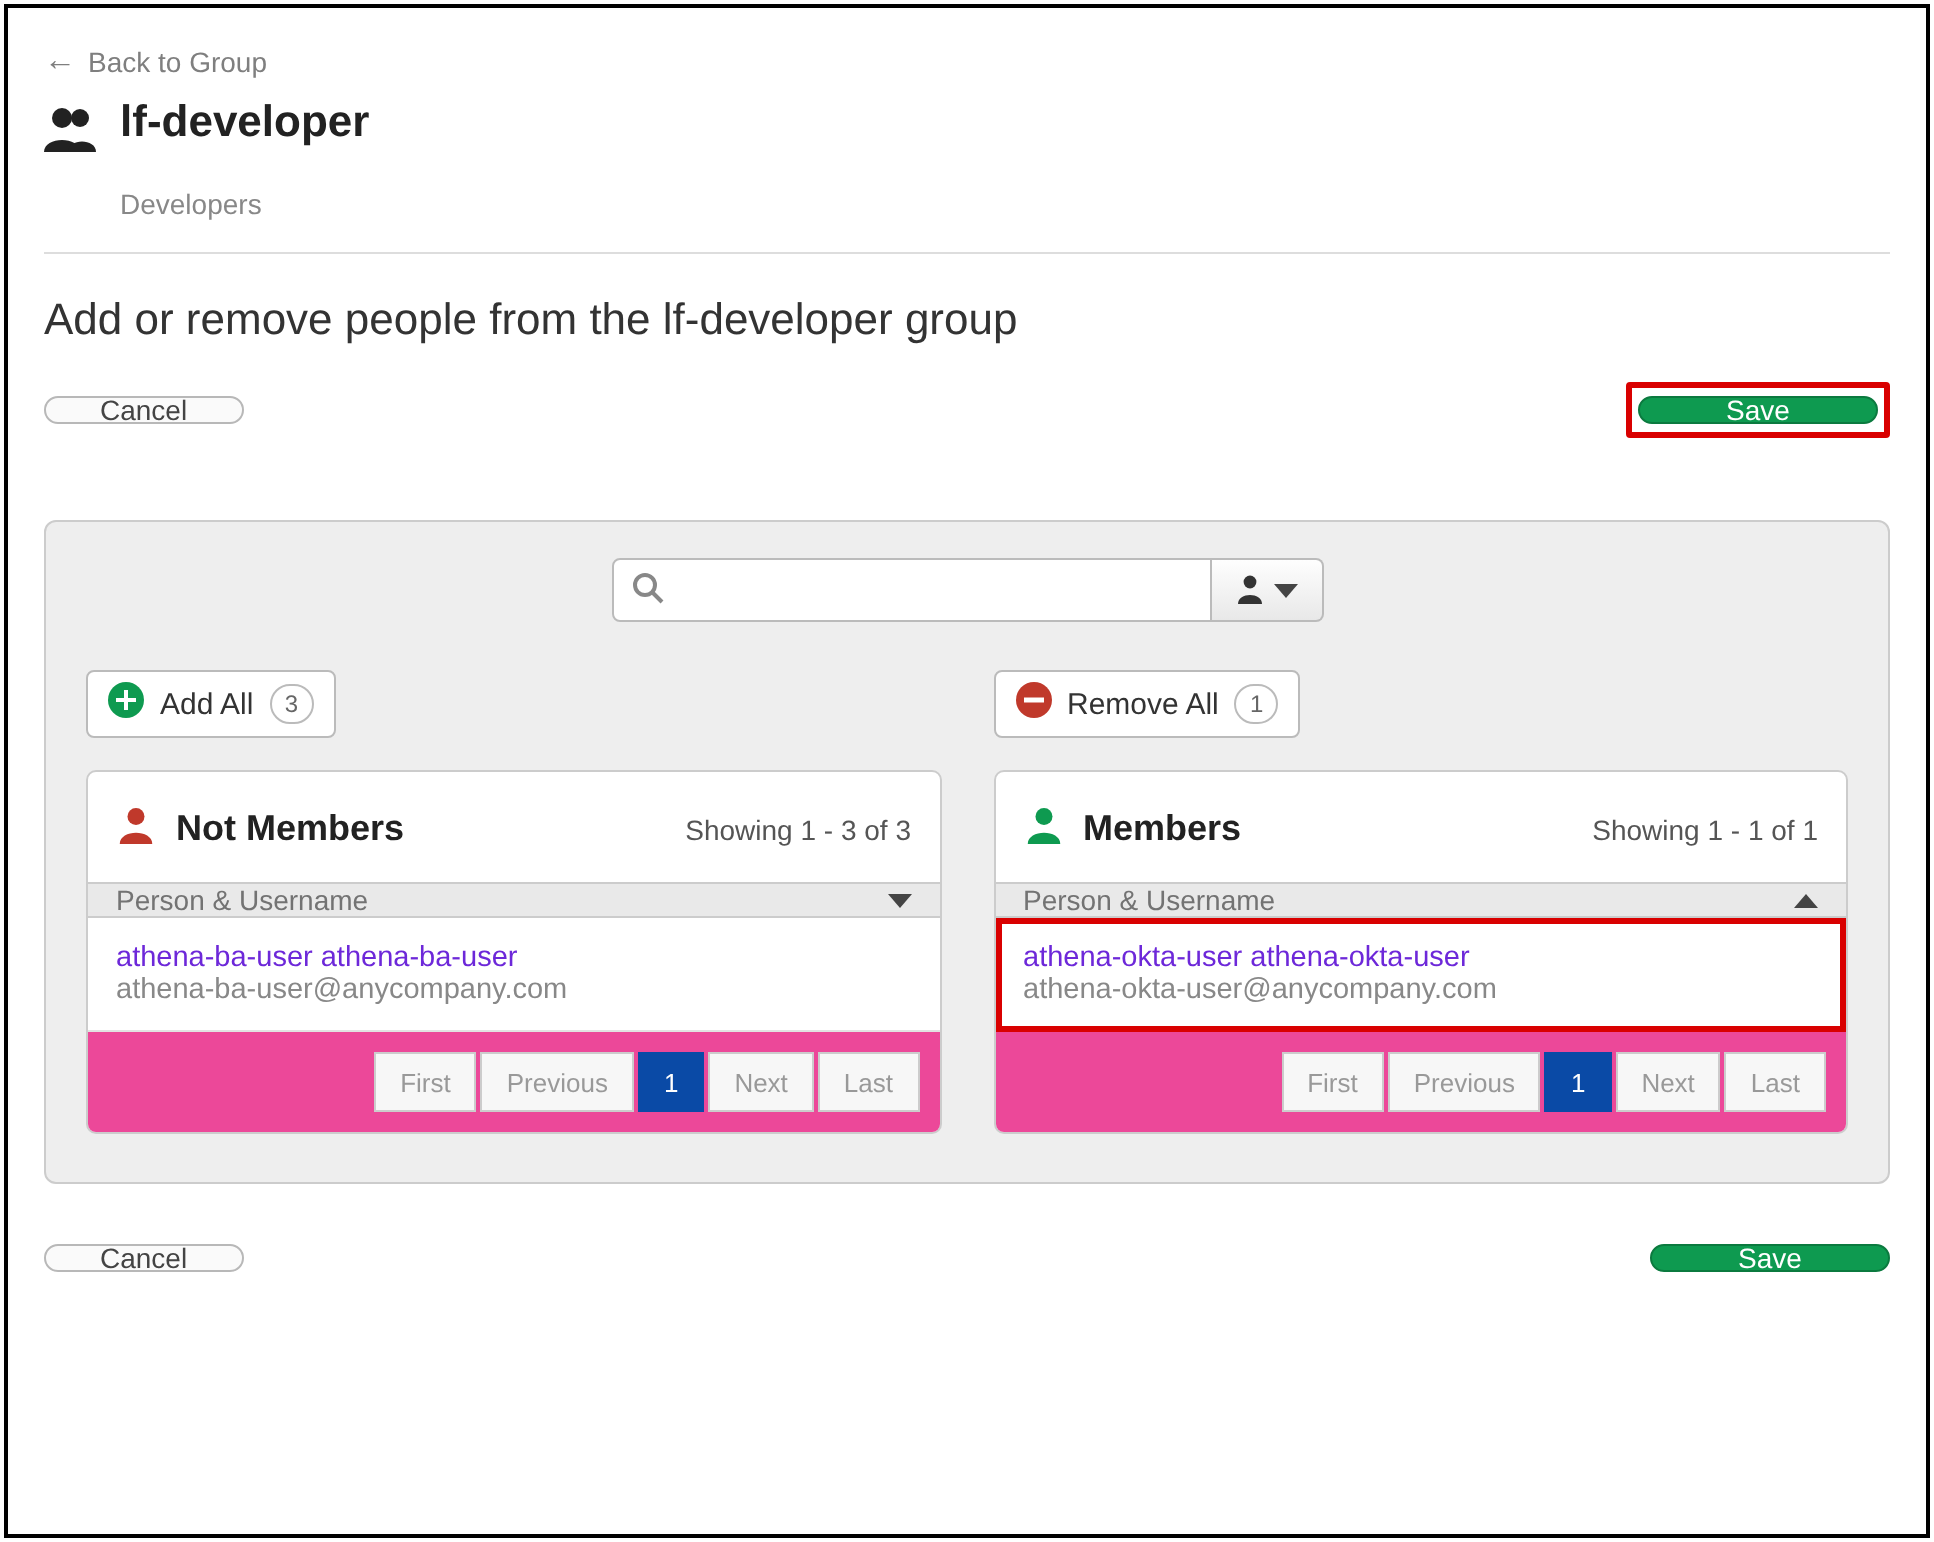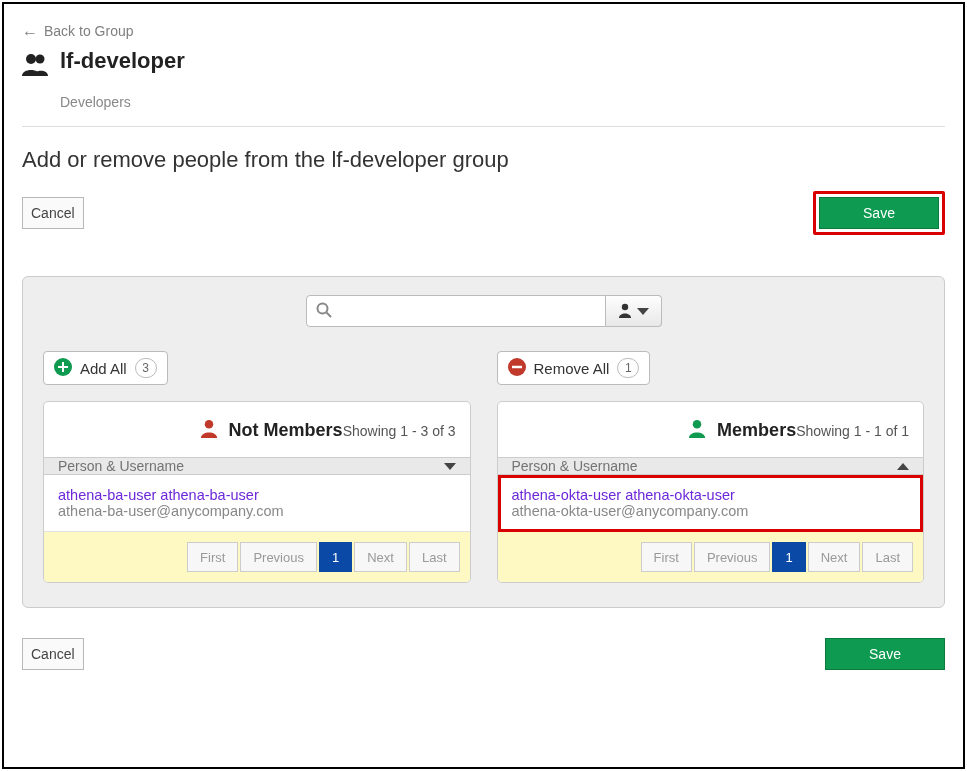--- a/index.html
+++ b/index.html
@@ -57,23 +57,23 @@
     font-size: 22px;
     color: #333;
     margin-bottom: 18px;
   }
   .btn {
     display: inline-flex;
     align-items: center;
     justify-content: center;
     border: 1px solid #b8b8b8;
     background: #fafafa;
-    border-radius: 0;
-    height: 32px;
-    padding: 0 8px;
+    border-radius: 12px;
+    height: 14px;
+    padding: 0 27px;
     font-size: 14px;
     cursor: pointer;
     color: #444;
   }
   .btn-save {
     background: #0e9a50;
     border: 1px solid #0b7a3f;
     color: #fff;
   }
   .topbar {
@@ -167,21 +167,21 @@
   .card {
     background: #fff;
     border: 1px solid #ccc;
     border-radius: 5px;
     margin-top: 16px;
     overflow: hidden;
   }
   .card-head {
     display: flex;
     align-items: center;
-    justify-content: flex-end;
+    justify-content: space-between;
     padding: 16px 14px 14px 14px;
   }
   .card-head-left {
     display: flex;
     align-items: center;
     gap: 10px;
     font-size: 18px;
     font-weight: 600;
     color: #222;
   }
@@ -207,21 +207,21 @@
     border-bottom: 1px solid #e2e2e2;
     font-size: 14.5px;
   }
   .row .un { color:#6d28d9; }
   .row .em { color:#888; }
   .row-hi {
     outline: 3px solid #d90000;
     outline-offset: -3px;
   }
   .pager {
-    background: #fef9c3;
+    background: #ec4899;
     display: flex;
     justify-content: flex-end;
     padding: 10px 10px;
     gap: 2px;
   }
   .pgbtn {
     border: 1px solid #ccc;
     background: #f7f7f7;
     color: #999;
     height: 30px;

